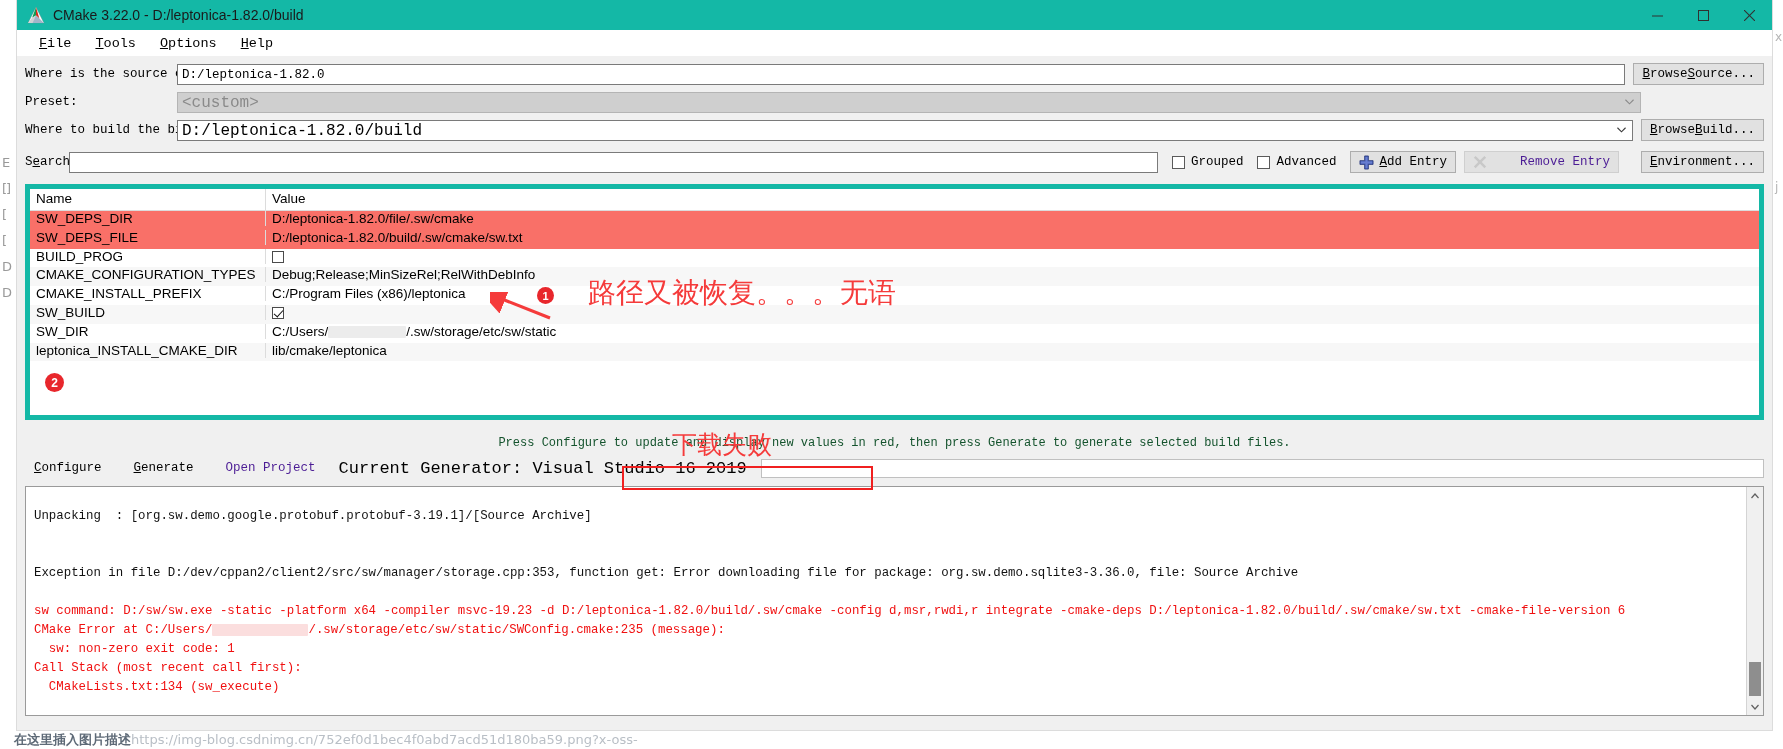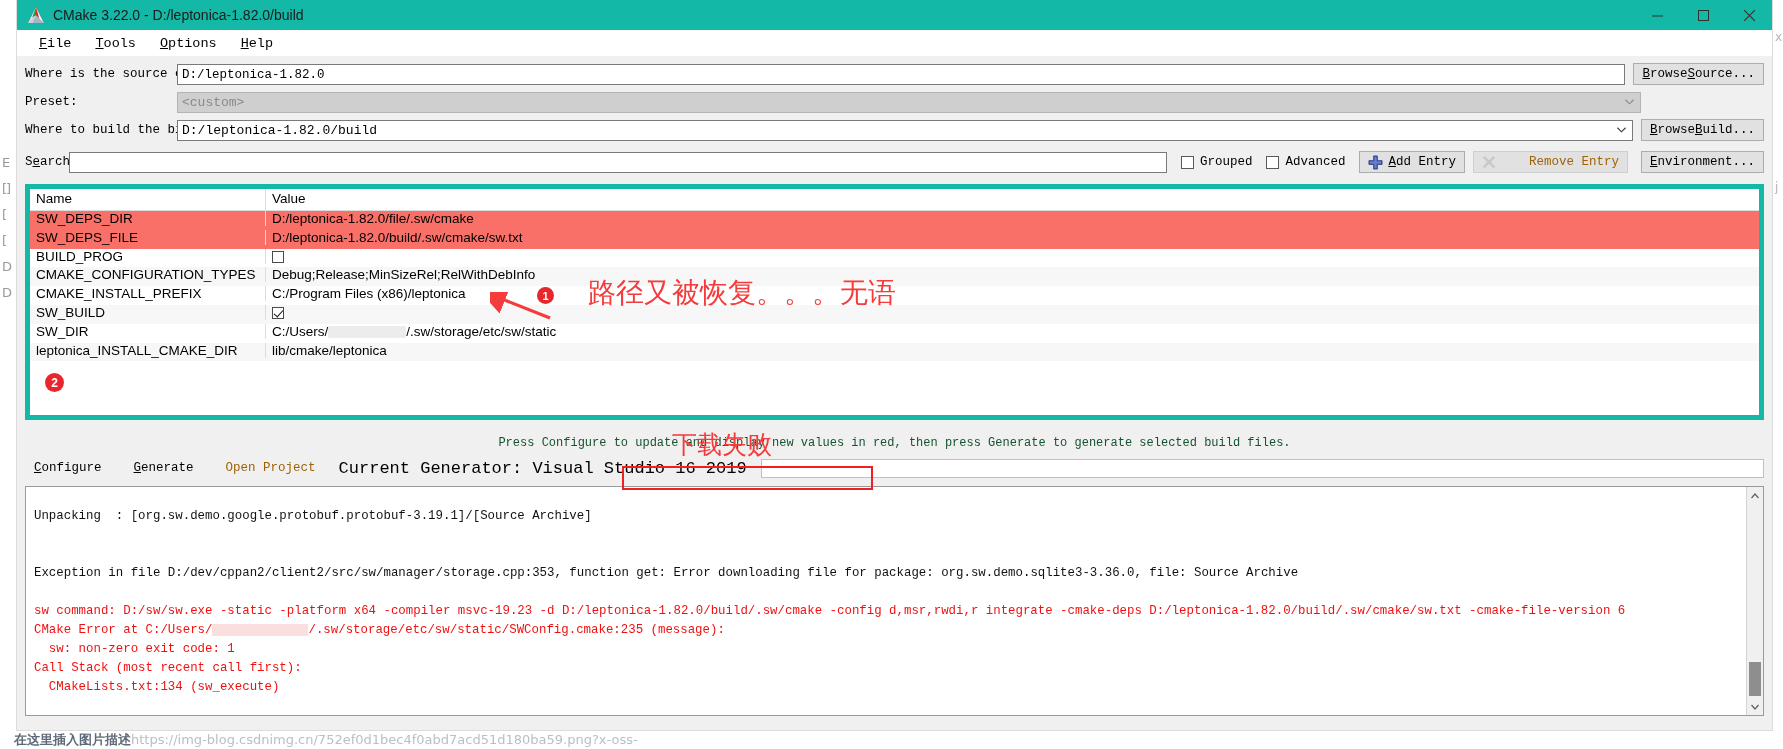--- a/index.html
+++ b/index.html
@@ -89,37 +89,37 @@
   .form-label u { text-decoration: underline; }
   .txtfield {
     flex: 1 1 auto; height: 21px; background: #ffffff;
     border: 1px solid #7a7a7a;
     font-family: "Liberation Mono", monospace; font-size: 12.5px; color: #000;
     padding: 1px 4px; line-height: 18px; white-space: nowrap; overflow: hidden;
   }
   .combo {
     flex: 1 1 auto; height: 21px; background: #ffffff;
     border: 1px solid #7a7a7a; position: relative;
-    font-family: "Liberation Mono", monospace; font-size: 13px; color: #000;
+    font-family: "Liberation Mono", monospace; font-size: 16px; color: #000;
     padding: 1px 20px 1px 4px; line-height: 18px; white-space: nowrap; overflow: hidden;
   }
   .combo.disabled { background: #cfcfcf; border-color: #b4b4b4; color: #8a8a8a; }
   .combo .chev {
     position: absolute; right: 6px; top: 50%; transform: translateY(-50%);
     width: 9px; height: 6px;
   }
   .btn {
     height: 22px; min-width: 40px; background: #e1e1e1;
     border: 1px solid #adadad;
     font-family: "Liberation Mono", monospace; font-size: 12.5px; color: #000;
     padding: 0 8px; margin-left: 8px; white-space: nowrap;
     display: flex; align-items: center; justify-content: center; cursor: default;
   }
   .btn u { text-decoration: underline; }
-  .btn.disabled { color: #a16207; background: #e1e1e1; border-color: #cfcfcf; gap: 28px; }
+  .btn.disabled { color: #4c1d95; background: #e1e1e1; border-color: #cfcfcf; gap: 28px; }
   .btn.flat { border-color: transparent; background: transparent; }
 
   .chk-wrap {
     display: flex; align-items: center; margin-left: 14px;
     font-family: "Liberation Mono", monospace; font-size: 12.5px; color: #000; white-space: nowrap;
   }
   .chk {
     width: 13px; height: 13px; border: 1px solid #5a5a5a; background: #fff;
     margin-right: 6px; display: inline-block; position: relative;
   }
@@ -349,21 +349,21 @@
           <span><u>A</u>dd Entry</span>
         </div>
 
         <div class="btn disabled" style="margin-left:8px;">
           <svg class="x-icon" viewBox="0 0 16 16">
             <path d="M3,1 L8,6 L13,1 L15,3 L10,8 L15,13 L13,15 L8,10 L3,15 L1,13 L6,8 L1,3 Z" fill="#9a9a9a"></path>
           </svg>
           <span>Remove Entry</span>
         </div>
 
-        <div class="btn" style="margin-left:13px;">
+        <div class="btn" style="margin-left:22px;">
           <span><u>E</u>nvironment...</span>
         </div>
       </div>
     </div>
 
     <div class="cache-table">
       <div class="cache-head">
         <div class="cell col-name">Name</div>
         <div class="cell col-value">Value</div>
       </div>

